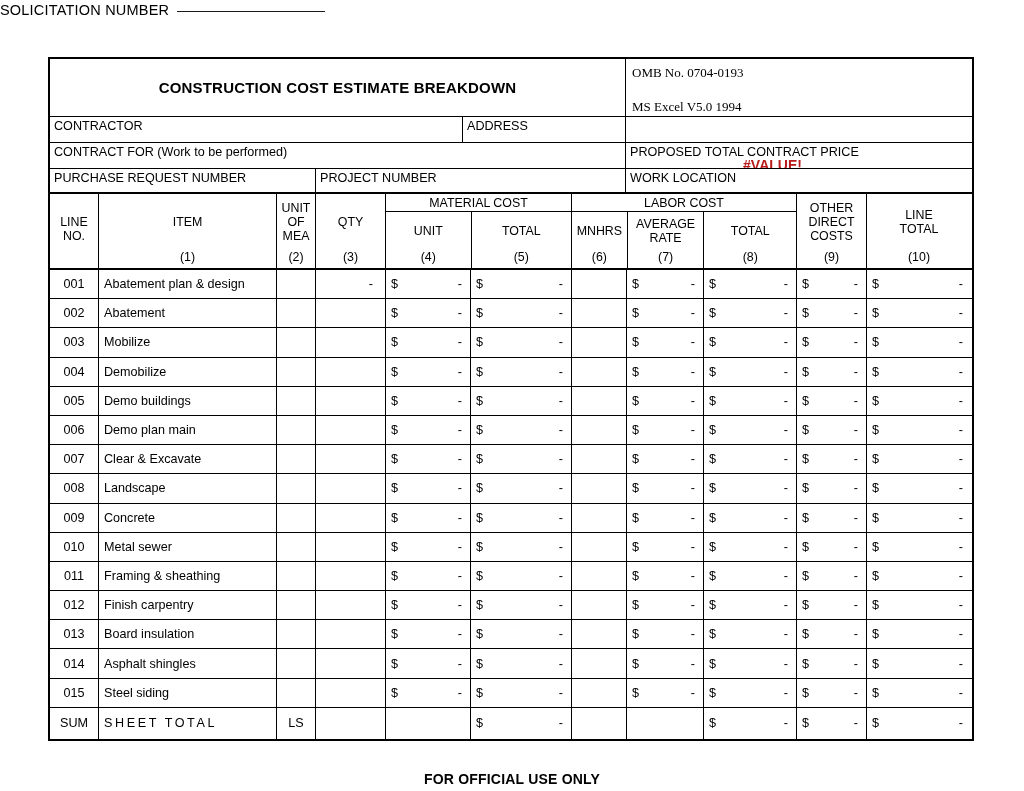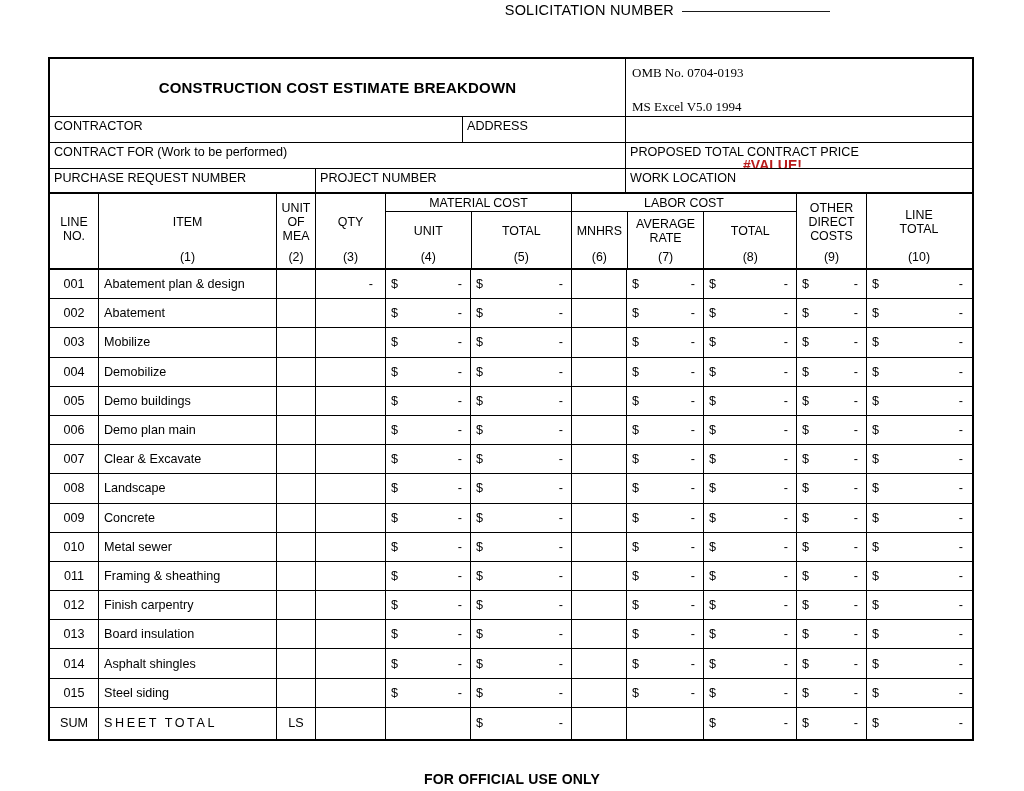--- a/index.html
+++ b/index.html
@@ -15,21 +15,21 @@
     position: relative;
     overflow: hidden;
   }
 
   
   .solicitation {
     position: absolute;
     top: 2px;
     left: 0;
     width: 892px;
-    text-align: right;
+    text-align: left;
     padding-right: 62px;
     box-sizing: border-box;
     font-size: 14.5px;
     letter-spacing: 0.2px;
     white-space: nowrap;
   }
   .solicitation .sol-rule {
     display: inline-block;
     width: 148px;
     border-bottom: 1.6px solid #1a1a1a;

